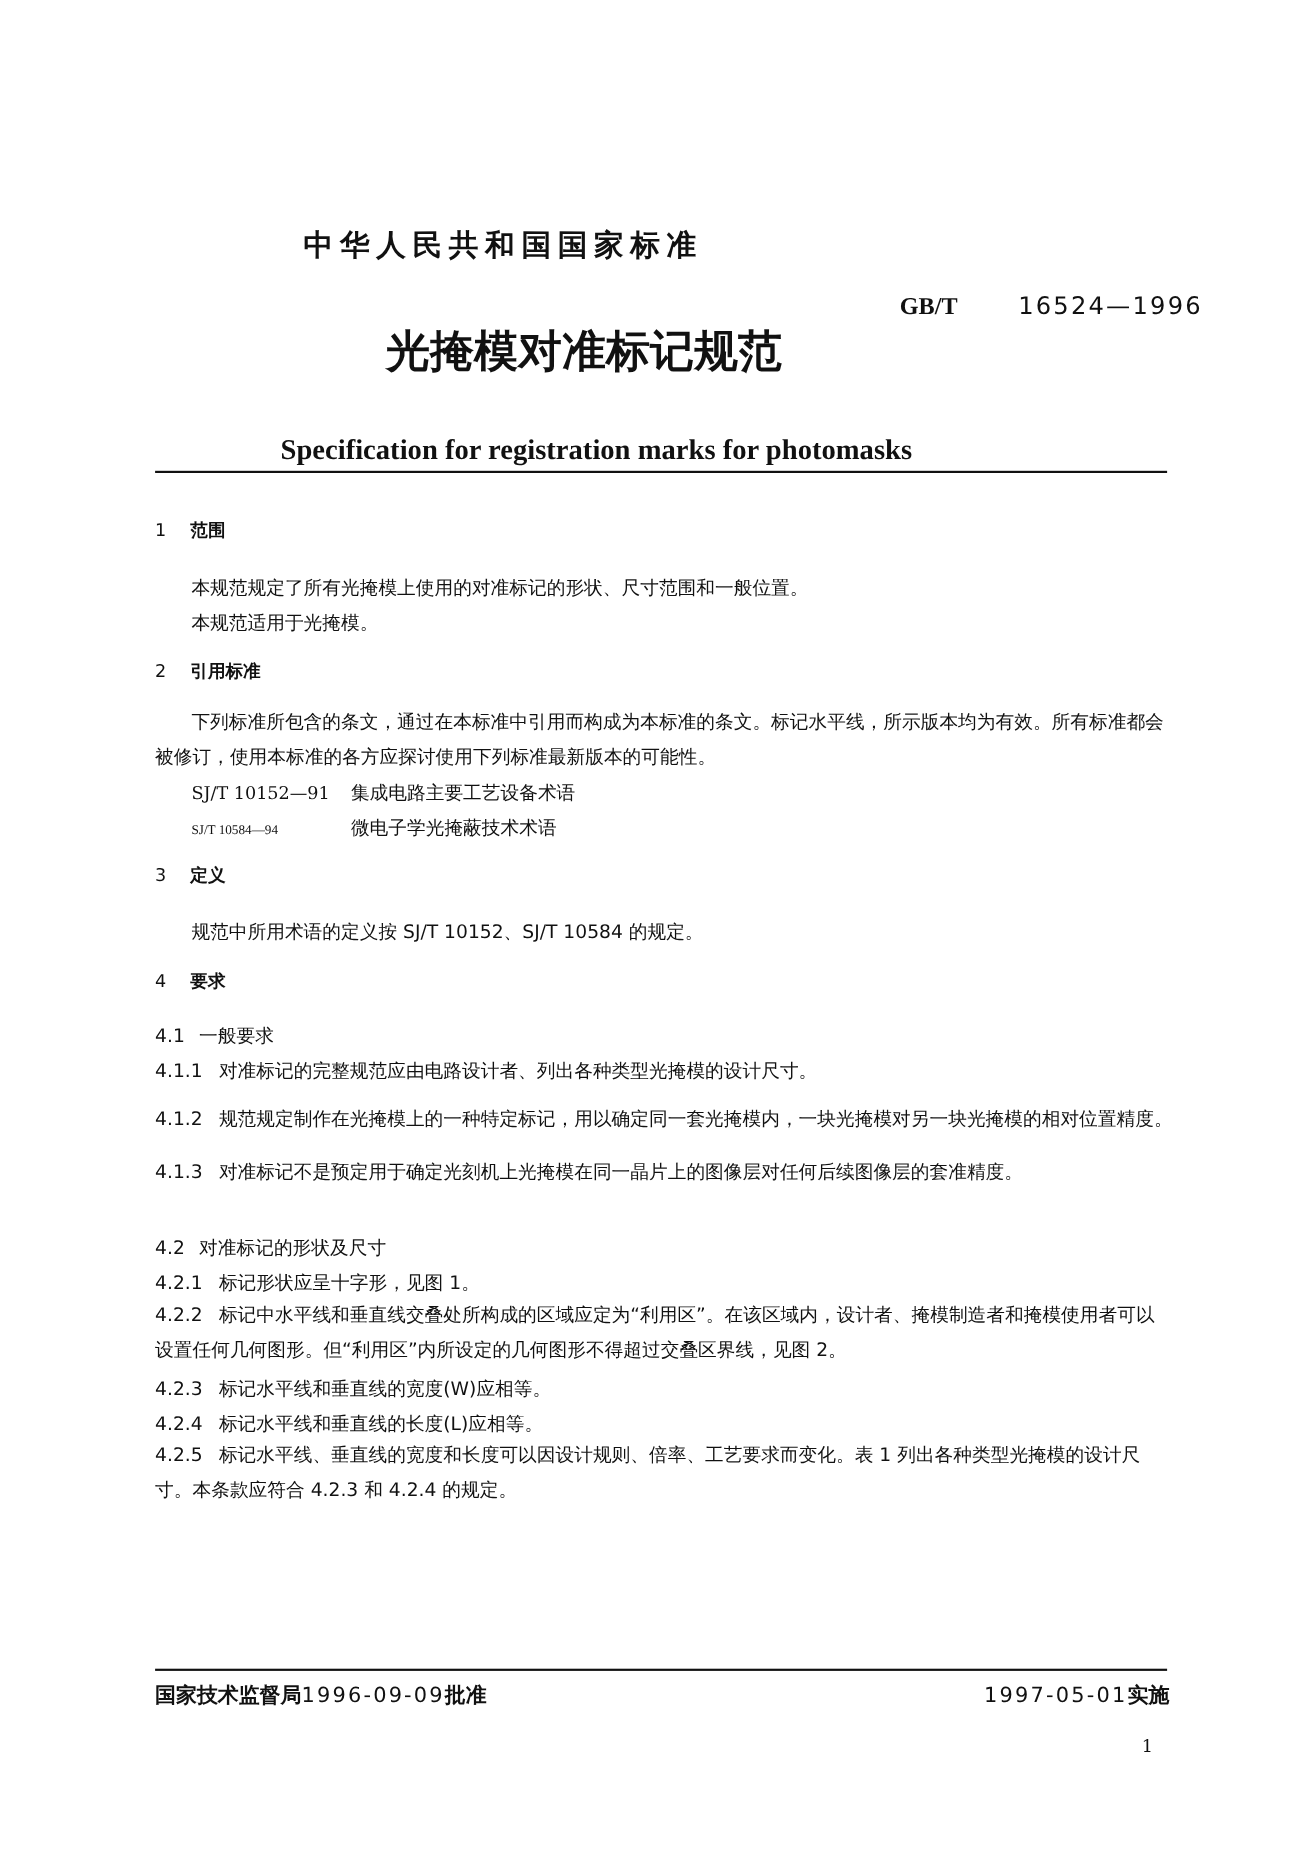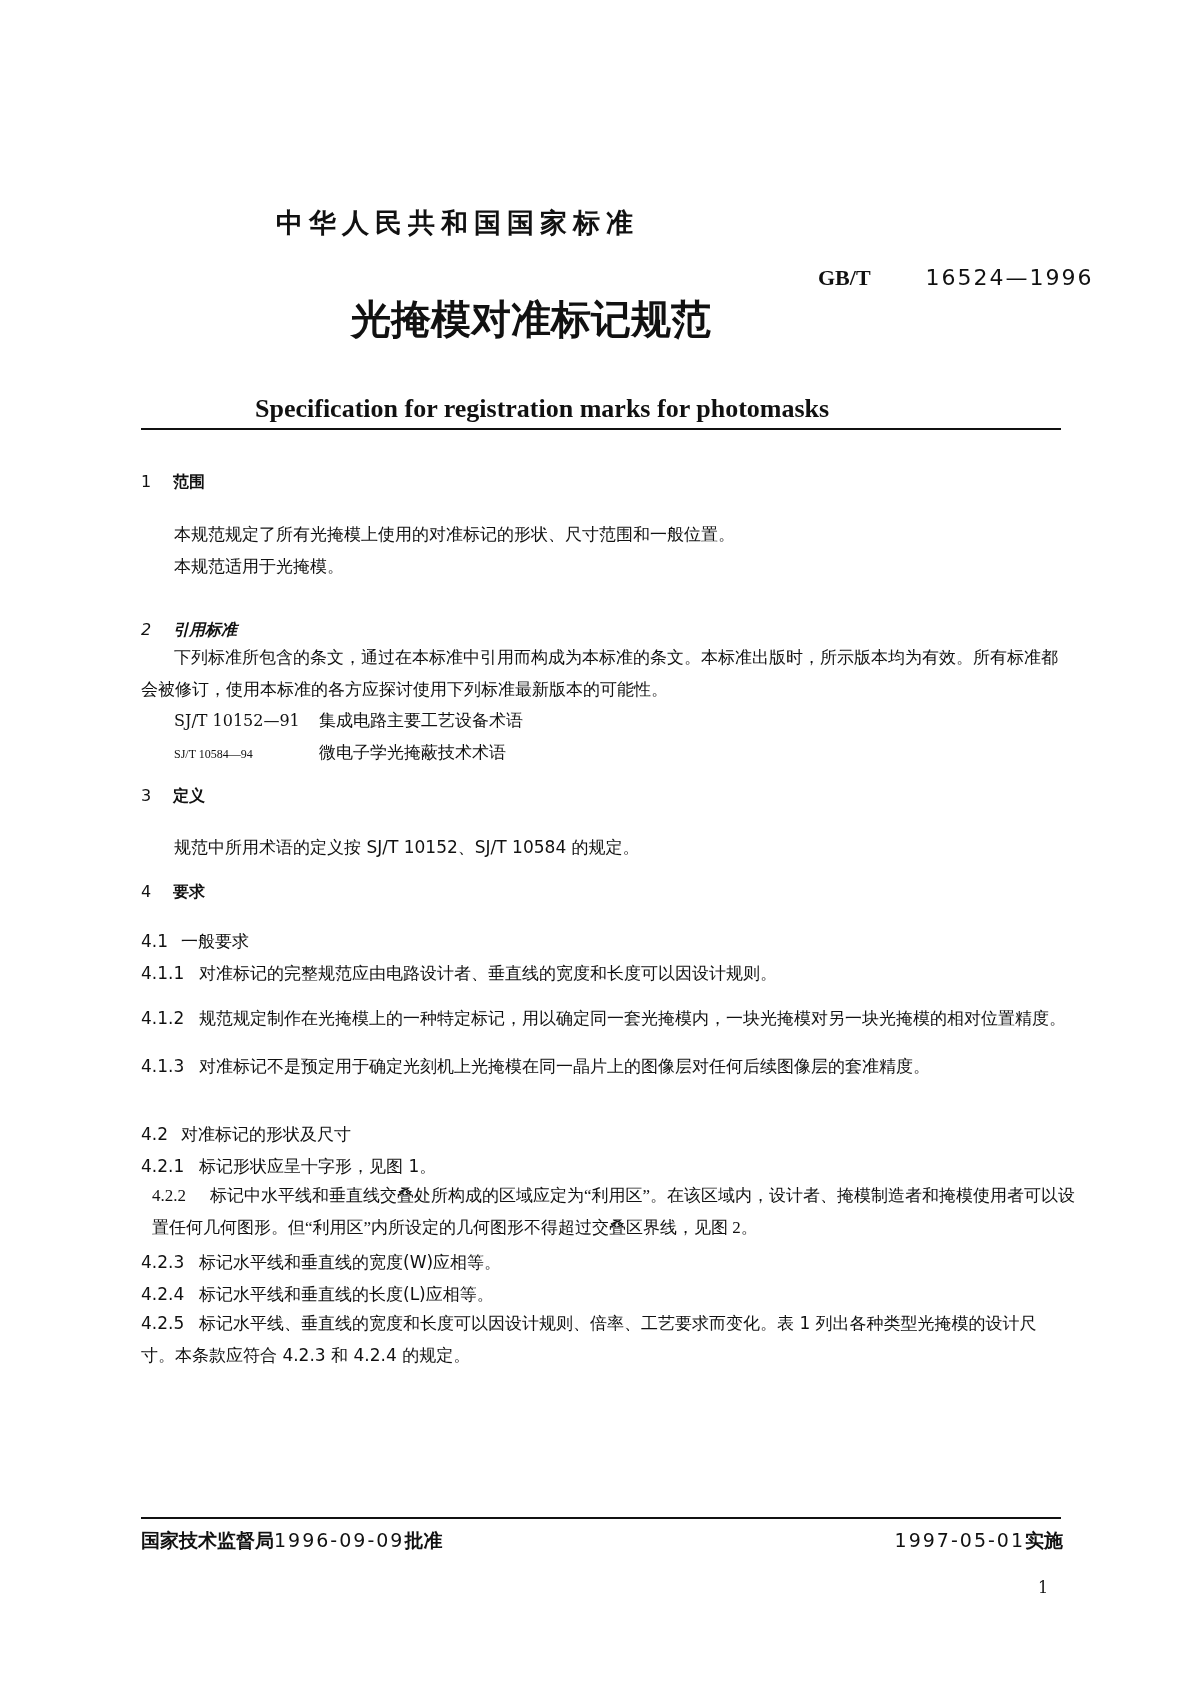--- a/index.html
+++ b/index.html
@@ -40,59 +40,59 @@
 <div class="abs title-en">Specification for registration marks for photomasks</div>
 
 <div class="rule top"></div>
 
 <div class="abs h" style="left:141px; top:472px;">
   <span class="n">1</span><span>范围</span>
 </div>
 <div class="abs p" style="left:174px; top:523px;">本规范规定了所有光掩模上使用的对准标记的形状、尺寸范围和一般位置。</div>
 <div class="abs p" style="left:174px; top:555px;">本规范适用于光掩模。</div>
 
-<div class="abs h" style="left:141px; top:620px;font-style:italic;">
+<div class="abs h" style="left:141px; top:600px;">
   <span class="n">2</span><span>引用标准</span>
 </div>
-<div class="wrap" style="left:141px; top:641px; width:920px; text-indent:33px;">下列标准所包含的条文，通过在本标准中引用而构成为本标准的条文。本标准出版时，所示版本均为有效。所有标准都会被修订，使用本标准的各方应探讨使用下列标准最新版本的可能性。</div>
+<div class="wrap" style="left:141px; top:641px; width:920px; text-indent:33px;">下列标准所包含的条文，通过在本标准中引用而构成为本标准的条文。标记水平线，所示版本均为有效。所有标准都会被修订，使用本标准的各方应探讨使用下列标准最新版本的可能性。</div>
 <div class="abs p" style="left:174px; top:709px;">
   <span style="display:inline-block;width:145px;font-family:'DejaVu Serif',serif;font-size:16px;">SJ/T 10152—91</span><span>集成电路主要工艺设备术语</span>
 </div>
 <div class="abs p" style="left:174px; top:741px;">
   <span style="display:inline-block;width:145px;font-family:Liberation Serif, serif;font-size:12px;">SJ/T 10584—94</span><span>微电子学光掩蔽技术术语</span>
 </div>
 
 <div class="abs h" style="left:141px; top:786px;">
   <span class="n">3</span><span>定义</span>
 </div>
 <div class="abs p" style="left:174px; top:836px;">规范中所用术语的定义按 SJ/T 10152、SJ/T 10584 的规定。</div>
 
 <div class="abs h" style="left:141px; top:882px;">
   <span class="n">4</span><span>要求</span>
 </div>
 
 <div class="abs p" style="left:141px; top:930px;">
   <span class="clause-num" style="min-width:40px;">4.1</span><span>一般要求</span>
 </div>
 <div class="abs p" style="left:141px; top:962px;">
-  <span class="clause-num">4.1.1</span><span>对准标记的完整规范应由电路设计者、垂直线的宽度和长度可以因设计规则。</span>
+  <span class="clause-num">4.1.1</span><span>对准标记的完整规范应由电路设计者、列出各种类型光掩模的设计尺寸。</span>
 </div>
 <div class="wrap" style="left:141px; top:986px; width:925px;margin-top:16px;">
   <span class="clause-num">4.1.2</span><span>规范规定制作在光掩模上的一种特定标记，用以确定同一套光掩模内，一块光掩模对另一块光掩模的相对位置精度。</span>
 </div>
 <div class="wrap" style="left:141px; top:1050px; width:925px;">
   <span class="clause-num">4.1.3</span><span>对准标记不是预定用于确定光刻机上光掩模在同一晶片上的图像层对任何后续图像层的套准精度。</span>
 </div>
 <div class="abs p" style="left:141px; top:1123px;">
   <span class="clause-num" style="min-width:40px;">4.2</span><span>对准标记的形状及尺寸</span>
 </div>
 <div class="abs p" style="left:141px; top:1155px;">
   <span class="clause-num">4.2.1</span><span>标记形状应呈十字形，见图 1。</span>
 </div>
-<div class="wrap" style="left:152px; top:1180px; width:925px;font-family:Liberation Serif, serif;">
+<div class="wrap" style="left:141px; top:1180px; width:925px;">
   <span class="clause-num">4.2.2</span><span>标记中水平线和垂直线交叠处所构成的区域应定为“利用区”。在该区域内，设计者、掩模制造者和掩模使用者可以设置任何几何图形。但“利用区”内所设定的几何图形不得超过交叠区界线，见图 2。</span>
 </div>
 <div class="abs p" style="left:141px; top:1251px;">
   <span class="clause-num">4.2.3</span><span>标记水平线和垂直线的宽度(W)应相等。</span>
 </div>
 <div class="abs p" style="left:141px; top:1283px;">
   <span class="clause-num">4.2.4</span><span>标记水平线和垂直线的长度(L)应相等。</span>
 </div>
 <div class="wrap" style="left:141px; top:1307px; width:925px;">
   <span class="clause-num">4.2.5</span><span>标记水平线、垂直线的宽度和长度可以因设计规则、倍率、工艺要求而变化。表 1 列出各种类型光掩模的设计尺寸。本条款应符合 4.2.3 和 4.2.4 的规定。</span>

